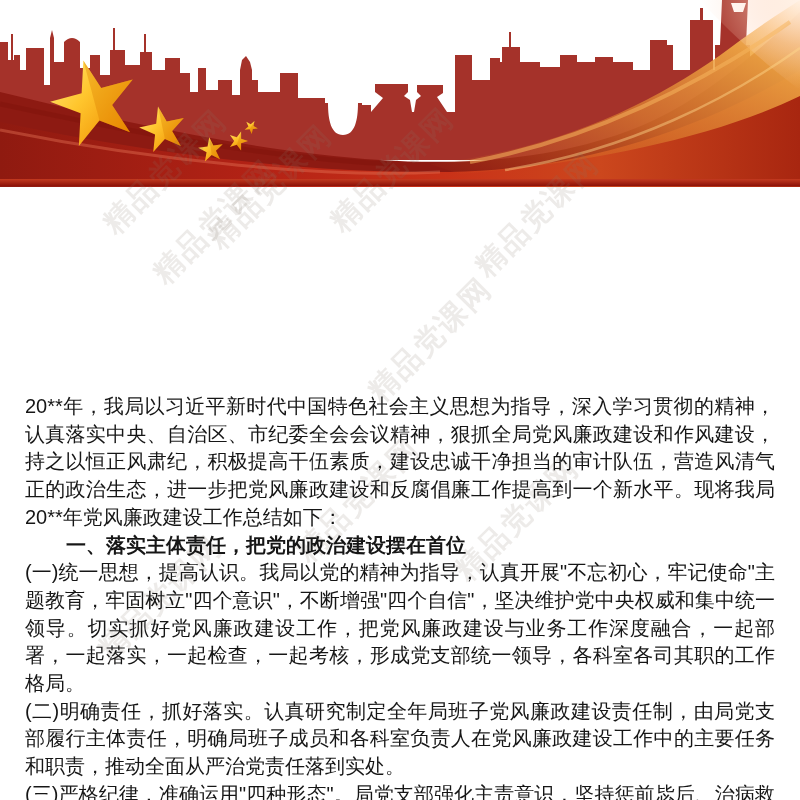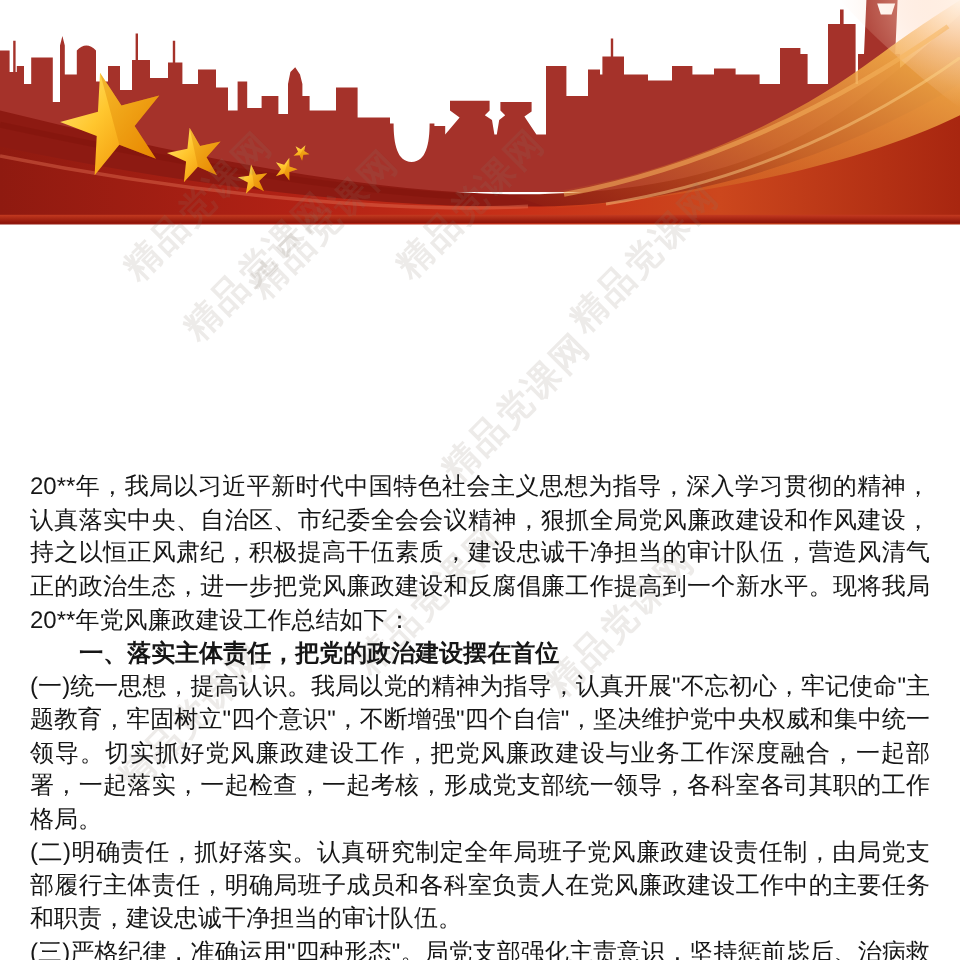--- a/index.html
+++ b/index.html
@@ -123,15 +123,15 @@
     <div class="watermark" style="left: 392px; top: 170px; color: rgba(135, 120, 110, 0.15); font-size: 30px; transform: translate(-50%, -50%) rotate(-45deg);">精品党课网</div>
     <div class="watermark" style="left: 517px; top: 519px; color: rgba(135, 120, 110, 0.15); font-size: 30px; transform: translate(-50%, -50%) rotate(-45deg);">精品党课网</div>
     <div class="watermark" style="left: 358px; top: 500px; color: rgba(135, 120, 110, 0.15); font-size: 30px; transform: translate(-50%, -50%) rotate(-45deg);">精品党课网</div>
     <div class="watermark" style="left: 160px; top: 598px; color: rgba(135, 120, 110, 0.15); font-size: 30px; transform: translate(-50%, -50%) rotate(-45deg);">精品党课网</div>
   </div>
 
 <div class="doc" style="color: rgb(22, 22, 22);">
     <p class="body">20**年，我局以习近平新时代中国特色社会主义思想为指导，深入学习贯彻的精神，认真落实中央、自治区、市纪委全会会议精神，狠抓全局党风廉政建设和作风建设，持之以恒正风肃纪，积极提高干伍素质，建设忠诚干净担当的审计队伍，营造风清气正的政治生态，进一步把党风廉政建设和反腐倡廉工作提高到一个新水平。现将我局 20**年党风廉政建设工作总结如下：</p>
     <p class="heading">一、落实主体责任，把党的政治建设摆在首位</p>
     <p class="body">(一)统一思想，提高认识。我局以党的精神为指导，认真开展"不忘初心，牢记使命"主题教育，牢固树立"四个意识"，不断增强"四个自信"，坚决维护党中央权威和集中统一领导。切实抓好党风廉政建设工作，把党风廉政建设与业务工作深度融合，一起部署，一起落实，一起检查，一起考核，形成党支部统一领导，各科室各司其职的工作格局。</p>
-    <p class="body">(二)明确责任，抓好落实。认真研究制定全年局班子党风廉政建设责任制，由局党支部履行主体责任，明确局班子成员和各科室负责人在党风廉政建设工作中的主要任务和职责，建设忠诚干净担当的审计队伍。</p>
+    <p class="body">(二)明确责任，抓好落实。认真研究制定全年局班子党风廉政建设责任制，由局党支部履行主体责任，明确局班子成员和各科室负责人在党风廉政建设工作中的主要任务和职责，推动全面从严治党责任落到实处。</p>
     <p class="body">(三)严格纪律，准确运用"四种形态"。局党支部强化主责意识，坚持惩前毖后、治病救人的方针，坚持严管和厚爱相结合，坚持把"红脸出汗"作为经常性手段，提高精准把握执纪标准和</p>
   </div>
 
 </body></html>

